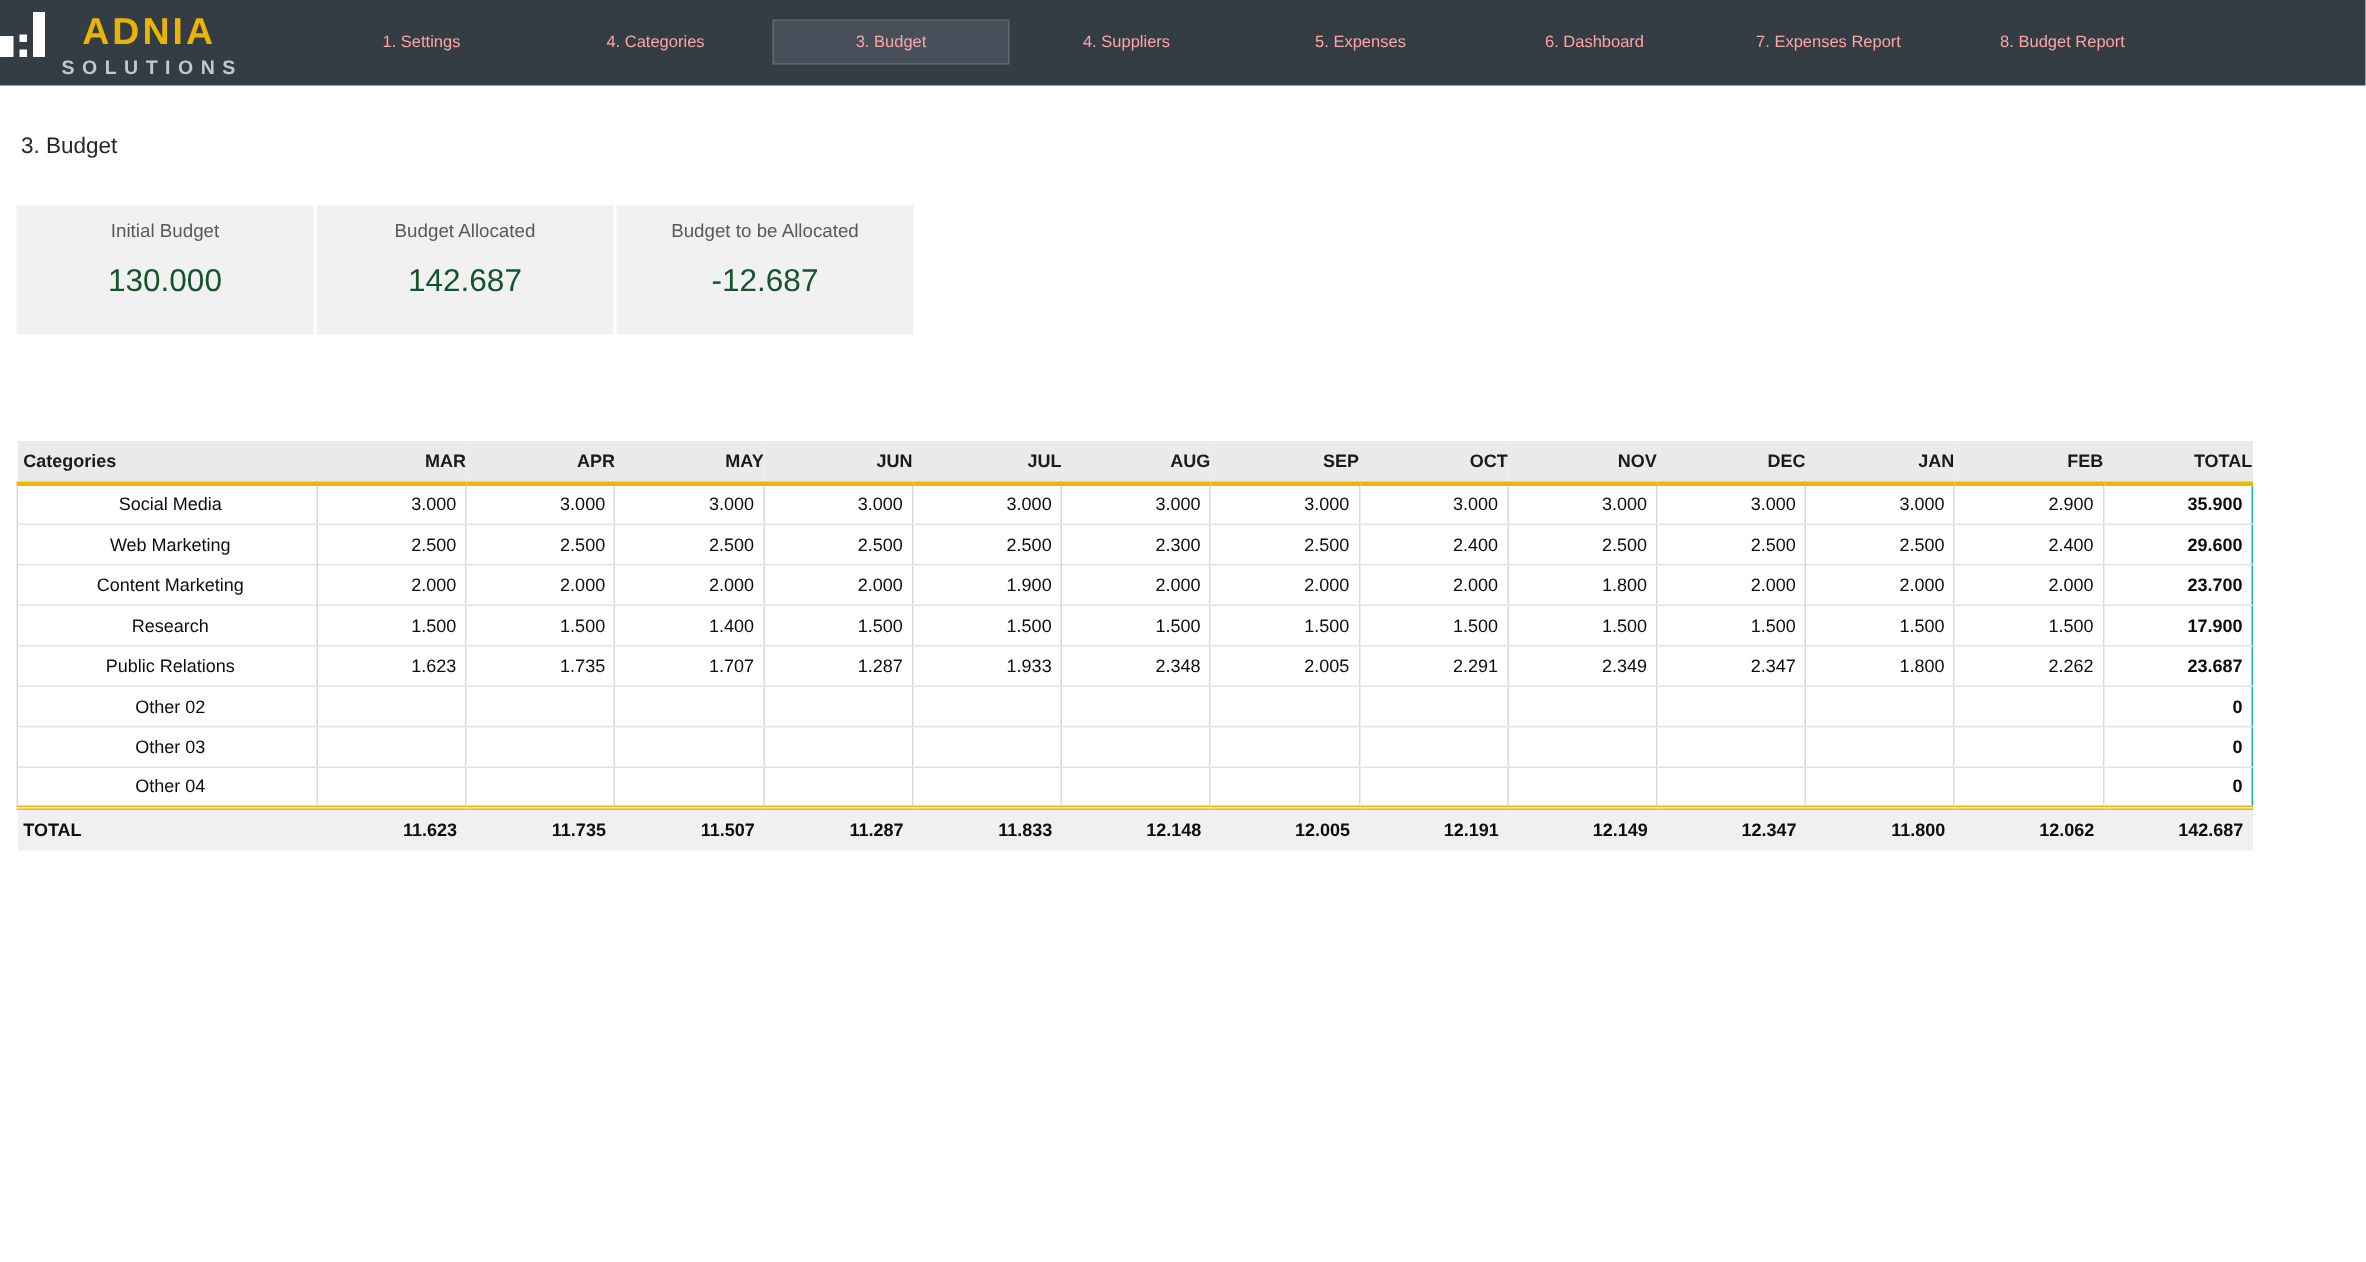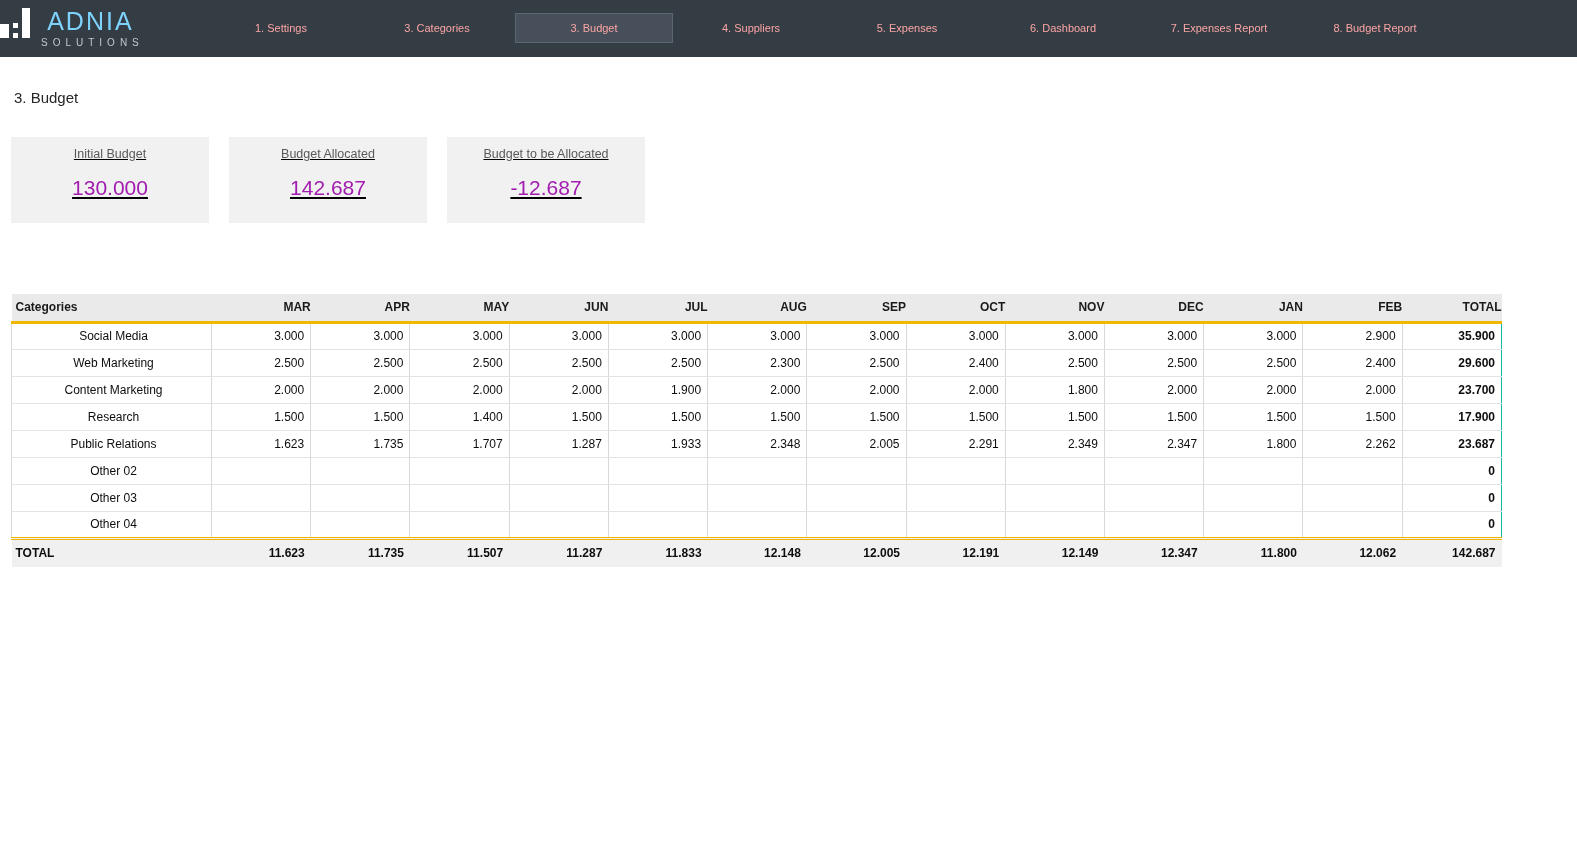--- a/index.html
+++ b/index.html
@@ -22,26 +22,26 @@
     display: flex; align-items: flex-start; gap: 7px;
   }
   .logo-bars { display: flex; align-items: flex-end; gap: 4px; height: 30px; margin-left: -4px; }
   .lb { background: #ffffff; display: inline-block; }
   .lb1 { width: 9px; height: 14px; }
   .lb-colon { display: flex; flex-direction: column; justify-content: flex-end; gap: 5px; height: 24px; }
   .lb-colon span { width: 5px; height: 5px; background: #ffffff; }
   .lb2 { width: 8px; height: 30px; }
   .logo-text { display: flex; flex-direction: column; align-items: center; }
   .logo-name {
-    color: #7dd3fc; font-size: 25px; font-weight: normal;
+    color: #eab308; font-size: 25px; font-weight: bold;
     letter-spacing: 2px; line-height: 26px;
   }
   .logo-sub {
-    color: #c3c8cc; font-size: 10px; letter-spacing: 5px;
-    margin-top: 3px; padding-left: 4px;
+    color: #c3c8cc; font-size: 13px; letter-spacing: 5px;
+    margin-top: 3px; padding-left: 4px; font-weight: bold;
   }
   .tabs {
     position: absolute; left: 203px; top: 13px;
     width: 1250px; height: 30px;
     display: flex;
   }
   .tab {
     flex: 1; height: 30px;
     display: flex; align-items: center; justify-content: center;
     color: #fca5a5; font-size: 11px;
@@ -52,27 +52,27 @@
     border: 1px solid #5c6670;
   }
 
   
   .page-title {
     position: absolute; left: 14px; top: 89px;
     font-size: 15px; color: #262626;
   }
 
   
-  .cards { position: absolute; left: 11px; top: 137px; display: flex; gap: 20px; text-decoration: underline; }
+  .cards { position: absolute; left: 11px; top: 137px; display: flex; gap: 2px; }
   .card {
     width: 198px; height: 86px;
     background: #f1f1f1; text-align: center;
   }
   .card-label { margin-top: 10px; font-size: 12.5px; color: #595959; }
-  .card-value { margin-top: 15px; font-size: 21px; color: #a21caf; }
+  .card-value { margin-top: 15px; font-size: 21px; color: #14532d; }
 
   
   table.budget {
     position: absolute; left: 11px; top: 252px;
     width: 1491px;
     border-collapse: collapse; table-layout: fixed;
     font-size: 12px; color: #0d0d0d; margin-top: 42px;
   }
   table.budget col.cat { width: 200px; }
   thead th {
@@ -117,21 +117,21 @@
         </span>
       <span class="lb lb2"></span>
     </div>
     <div class="logo-text">
       <span class="logo-name">ADNIA</span>
       <span class="logo-sub">SOLUTIONS</span>
     </div>
   </div>
   <div class="tabs" id="tabs">
       <div class="tab">1. Settings</div>
-      <div class="tab">3. Categories</div>
+      <div class="tab">4. Categories</div>
       <div class="tab active">3. Budget</div>
       <div class="tab">4. Suppliers</div>
       <div class="tab">5. Expenses</div>
       <div class="tab">6. Dashboard</div>
       <div class="tab">7. Expenses Report</div>
       <div class="tab">8. Budget Report</div>
     </div>
 </div>
 
 <div class="page-title">3. Budget</div>

